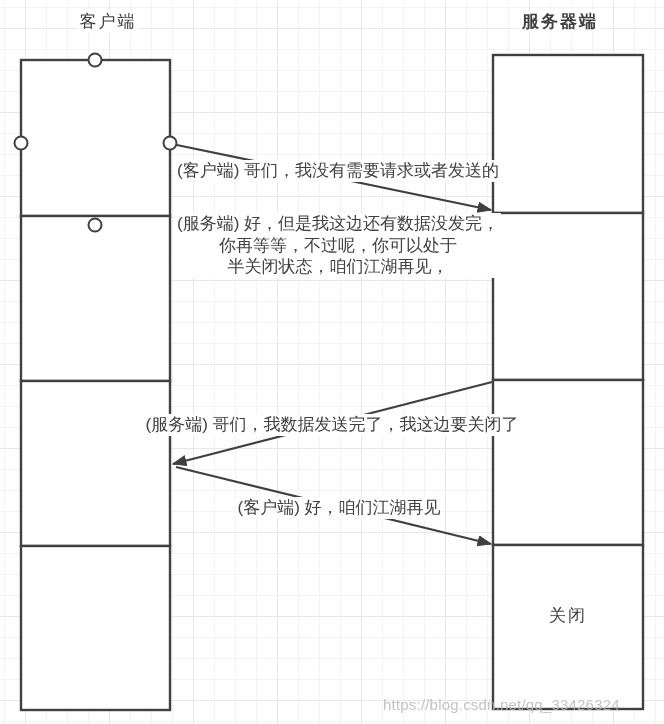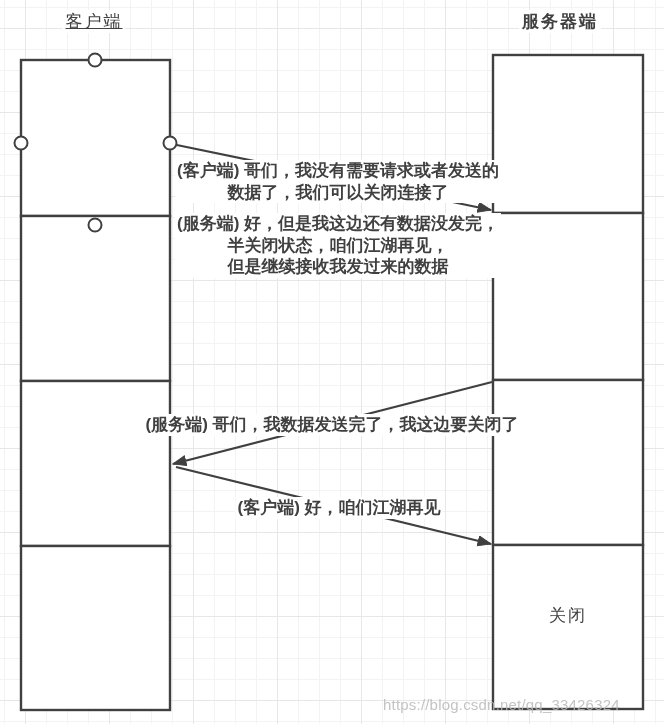--- a/index.html
+++ b/index.html
@@ -25,21 +25,21 @@
     background:#fff;
     font-size:17px;letter-spacing:2px;
     white-space:nowrap;padding:0 3px;
   }
   .msg{
     position:absolute;z-index:2;
     transform:translateX(-50%);
     background:#fff;
     text-align:center;
     font-size:17px;line-height:21.5px;
-    white-space:nowrap;padding:0 2px;font-weight:bold;
+    white-space:nowrap;padding:0 2px;
   }
   .close-box{
     position:absolute;z-index:2;
     left:493px;top:546px;width:150px;height:139px;
     display:flex;align-items:center;justify-content:center;
     font-size:17px;letter-spacing:2px;
   }
   .watermark{
     position:absolute;z-index:3;
     left:383px;top:696px;
@@ -75,32 +75,31 @@
     <line x1="172" y1="144" x2="491" y2="210" stroke="#404040" stroke-width="2.2" marker-end="url(#arrow)"></line>
     <line x1="492" y1="382" x2="173" y2="464" stroke="#404040" stroke-width="2.2" marker-end="url(#arrow)"></line>
     <line x1="176" y1="467" x2="491" y2="544" stroke="#404040" stroke-width="2.2" marker-end="url(#arrow)"></line>
 
     <circle cx="95" cy="60" r="6.5" fill="#ffffff" stroke="#404040" stroke-width="2"></circle>
     <circle cx="21" cy="143" r="6.5" fill="#ffffff" stroke="#404040" stroke-width="2"></circle>
     <circle cx="170" cy="143" r="6.5" fill="#ffffff" stroke="#404040" stroke-width="2"></circle>
     <circle cx="95" cy="225" r="6.5" fill="#ffffff" stroke="#404040" stroke-width="2"></circle>
   </svg>
 
-  <div class="actor" style="left:94px;top:10px;text-decoration:underline;">客户端</div>
+  <div class="actor" style="left:108px;top:10px;">客户端</div>
   <div class="actor" style="left:560px;top:10px;font-weight:bold;">服务器端</div>
 
   <div class="msg" style="left:338px;top:160px;">
     <div>(客户端) 哥们，我没有需要请求或者发送的</div>
-    <div>数据了，我们可以关闭连接了</div>
   </div>
 
   <div class="msg" style="left:338px;top:213px;">
     <div>(服务端) 好，但是我这边还有数据没发完，</div>
+    <div>你再等等，不过呢，你可以处于</div>
     <div>半关闭状态，咱们江湖再见，</div>
-    <div>但是继续接收我发过来的数据</div>
   </div>
 
   <div class="msg" style="left:332px;top:414px;">
     <div>(服务端) 哥们，我数据发送完了，我这边要关闭了</div>
   </div>
 
   <div class="msg" style="left:339px;top:497px;">
     <div>(客户端) 好，咱们江湖再见</div>
   </div>
 

